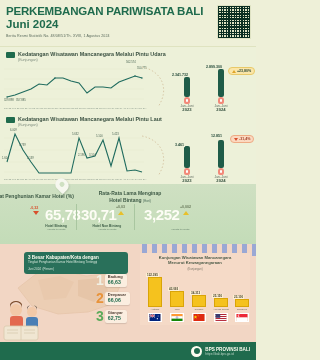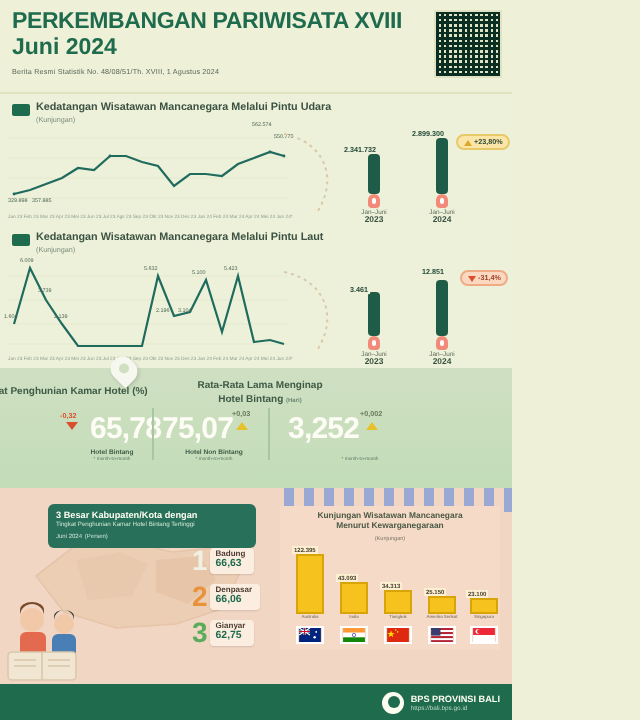--- a/index.html
+++ b/index.html
@@ -156,21 +156,21 @@
   .f-logo:after{content:"";position:absolute;left:2.5px;top:2.5px;width:6px;height:6px;border-radius:50%;background:#1f6b4d;}
   .f-t1 { font-size:4.6px; font-weight:bold; color:#fdfdf0; line-height:5px; }
   .f-t2 { font-size:3.2px; color:#bcd6c6; line-height:4px; }
 </style>
 </head>
 <body>
 
 <div class="page">
 
   <div class="header">
-    <div class="h-title">PERKEMBANGAN PARIWISATA XVIII</div>
+    <div class="h-title">PERKEMBANGAN PARIWISATA BALI</div>
     <div class="h-sub">Juni 2024</div>
     <div class="h-note">Berita Resmi Statistik No. 48/08/51/Th. XVIII, 1 Agustus 2024</div>
     <div class="qr"></div>
   </div>
 
   <div class="panel1">
     <div class="sec-head">
       <div class="sec-mark"></div>
       <div>
         <div class="sec-title">Kedatangan Wisatawan Mancanegara Melalui Pintu Udara</div>
@@ -291,21 +291,21 @@
     </div>
 
     <div class="kpi-delta" style="left:30px; top:22px; color:#d8502d;">-0,32</div>
     <div style="position:absolute;left:33px;top:27px;width:0;height:0;border-left:3px solid transparent;border-right:3px solid transparent;border-top:4px solid #d8502d;"></div>
     <div class="kpi-big" style="left:45px; top:22px;">65,78</div>
     <div class="kpi-sub" style="left:26px; top:40px; width:60px;">Hotel Bintang</div>
     <div class="kpi-note" style="left:26px; top:44px; width:60px;">* month-to-month</div>
 
     <div class="kpi-div" style="left:76px; top:20px; height:26px;"></div>
 
-    <div class="kpi-big" style="left:81px; top:22px;">75,07</div>
+    <div class="kpi-big" style="left:81px; top:22px;">30,71</div>
     <div class="kpi-delta" style="left:116px; top:21px; color:#6b7a5c;">+0,03</div>
     <div style="position:absolute;left:118px;top:27px;width:0;height:0;border-left:3px solid transparent;border-right:3px solid transparent;border-bottom:4px solid #e8c02a;"></div>
     <div class="kpi-sub" style="left:82px; top:40px; width:50px;">Hotel Non Bintang</div>
     <div class="kpi-note" style="left:82px; top:44px; width:50px;">* month-to-month</div>
 
     <div class="kpi-div" style="left:134px; top:20px; height:26px;"></div>
 
     <div class="kpi-title" style="left:75px; top:6px; width:110px;">
       <span>Rata-Rata Lama Menginap</span><br>
       <span>Hotel Bintang</span>

